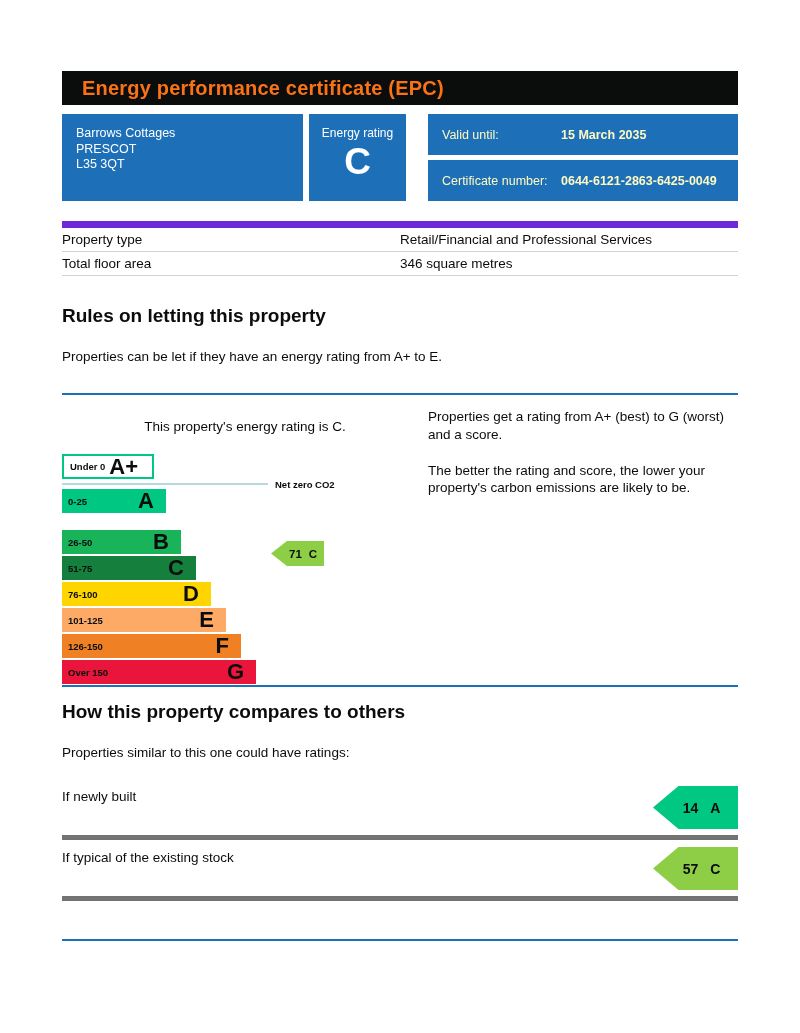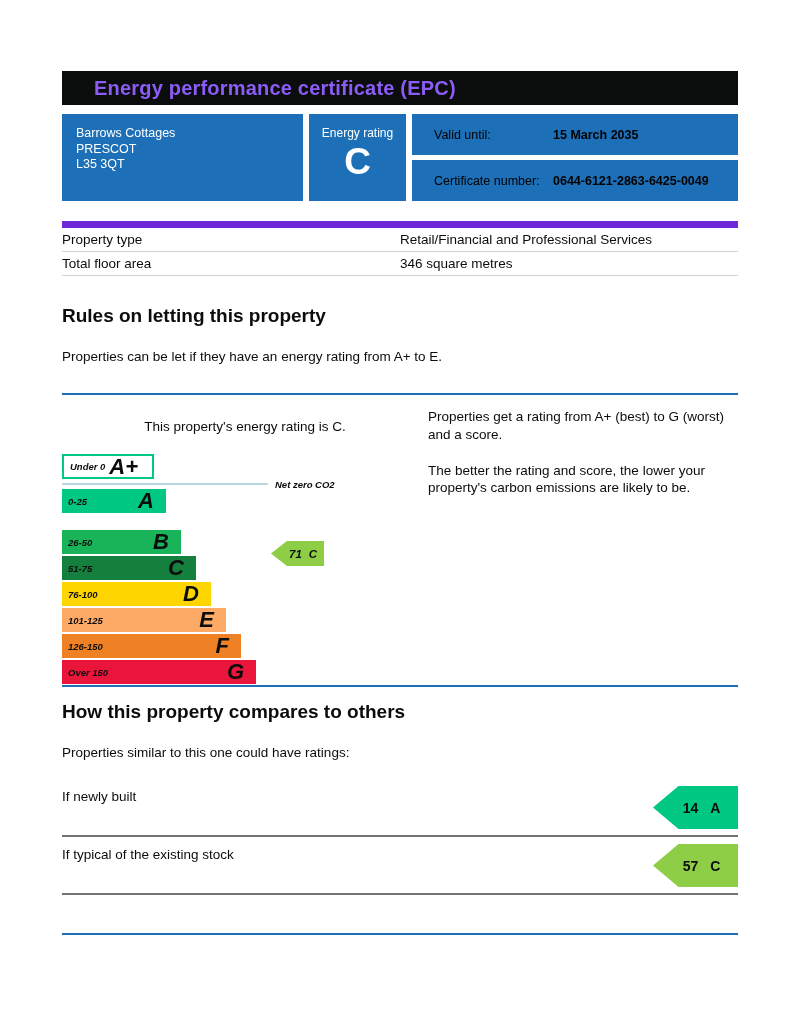--- a/index.html
+++ b/index.html
@@ -6,31 +6,31 @@
   html, body { margin:0; padding:0; }
   body {
     width:800px; height:1033px; position:relative;
     background:#ffffff; color:#0b0c0c;
     font-family:"Liberation Sans", sans-serif;
   }
   .page { position:absolute; left:62px; top:0; width:676px; }
 
   
   .header-bar { margin-top:71px; height:34px; background:#0b0c0c; display:flex; align-items:center; }
-  .header-bar .title { color:#8b5cf6; font-size:20px; font-weight:bold; margin-left:32px; letter-spacing:0.2px; }
+  .header-bar .title { color:#f97316; font-size:20px; font-weight:bold; margin-left:20px; letter-spacing:0.2px; }
 
   
   .summary { display:flex; margin-top:9px; height:87px; gap:6px; }
   .panel { background:#1d70b8; color:#fff; }
   .panel-address { width:241px; padding:12px 14px; font-size:12.5px; line-height:15.5px; }
   .panel-rating { width:97px; display:flex; flex-direction:column; align-items:center; padding-top:12px; }
   .rating-label { font-size:12px; }
   .rating-letter { font-size:37px; font-weight:bold; line-height:1; margin-top:3px; }
   .panel-validity { flex:1; display:flex; flex-direction:column; gap:5px; }
-  .validity-box { background:#1d70b8; color:#000000; flex:1; display:flex; align-items:center; padding-left:22px; font-size:12.5px; }
+  .validity-box { background:#1d70b8; color:#fef9c3; flex:1; display:flex; align-items:center; padding-left:14px; font-size:12.5px;margin-left:16px; }
   .validity-box .lbl { width:119px; }
   .validity-box .val { font-weight:bold; }
 
   
   .details { margin-top:20px; border-top:7px solid #6d28d9; }
   .detail-row { display:flex; align-items:center; height:24px; border-bottom:1px solid #d2d2d2; font-size:13.5px; }
   .detail-row .lbl { width:338px; }
 
   
   .section-heading { font-size:19px; font-weight:bold; }
@@ -41,42 +41,42 @@
   .divider-2 { margin-top:16px; }
 
   
   .energy-section { display:flex; margin-top:13px; }
   .energy-left { width:366px; }
   .energy-right { width:310px; font-size:13.5px; line-height:1.32; }
   .energy-right p { margin:0 0 18px 0; }
   .energy-intro { margin-top:11px; font-size:13.5px;text-align:center; }
 
   
-  .chart { position:relative; margin-top:20px; height:215px;font-style:italic; }
+  .chart { position:relative; margin-top:20px; height:215px; }
   .band-aplus { height:25px; border:2px solid #00c781; background:#fff; display:flex; align-items:center; }
   .band-range { font-size:9.5px; font-weight:bold; padding-left:6px; white-space:nowrap; }
   .band-letter { font-size:22px; font-weight:bold; margin-left:auto; padding-right:12px; line-height:1; }
   .band-aplus .band-letter { padding-right:14px; }
   .netzero { height:10px; display:flex; align-items:center; }
   .netzero-line { width:206px; height:2px; background:#b9d7e1; }
   .netzero-label { font-size:9.5px; font-weight:bold; margin-left:7px; }
   .band-row { height:24px; margin-bottom:2px; display:flex; align-items:center; }
   .current-arrow {
     position:absolute; left:209px; width:53px; height:25px;
     clip-path:polygon(0 50%, 30% 0, 100% 0, 100% 100%, 30% 100%);
     display:flex; align-items:center; font-size:11.5px; font-weight:bold;
   }
   .current-arrow .score { margin-left:18px; }
   .current-arrow .letter { margin-left:7px; }
 
   
   .compare-heading { margin-top:14px; }
   .compare-intro { margin-top:22px; font-size:13.5px; }
   .compare-rows { margin-top:14px; }
-  .compare-row { display:flex; justify-content:space-between; border-bottom:2px solid #737373; padding:12px 0 6px;text-align:right; }
+  .compare-row { display:flex; justify-content:space-between; border-bottom:5px solid #737373; padding:12px 0 6px;text-align:right; }
   .compare-row.second { padding-top:7px; }
   .compare-row .lbl { font-size:13.5px; margin-top:3px; }
   .rating-arrow {
     width:85px; height:43px;
     clip-path:polygon(0 50%, 30% 0, 100% 0, 100% 100%, 30% 100%);
     display:flex; align-items:center; justify-content:center;
     font-size:14px; font-weight:bold;
   }
   .rating-arrow .score { margin-left:12px; }
   .rating-arrow .letter { margin-left:12px; }

